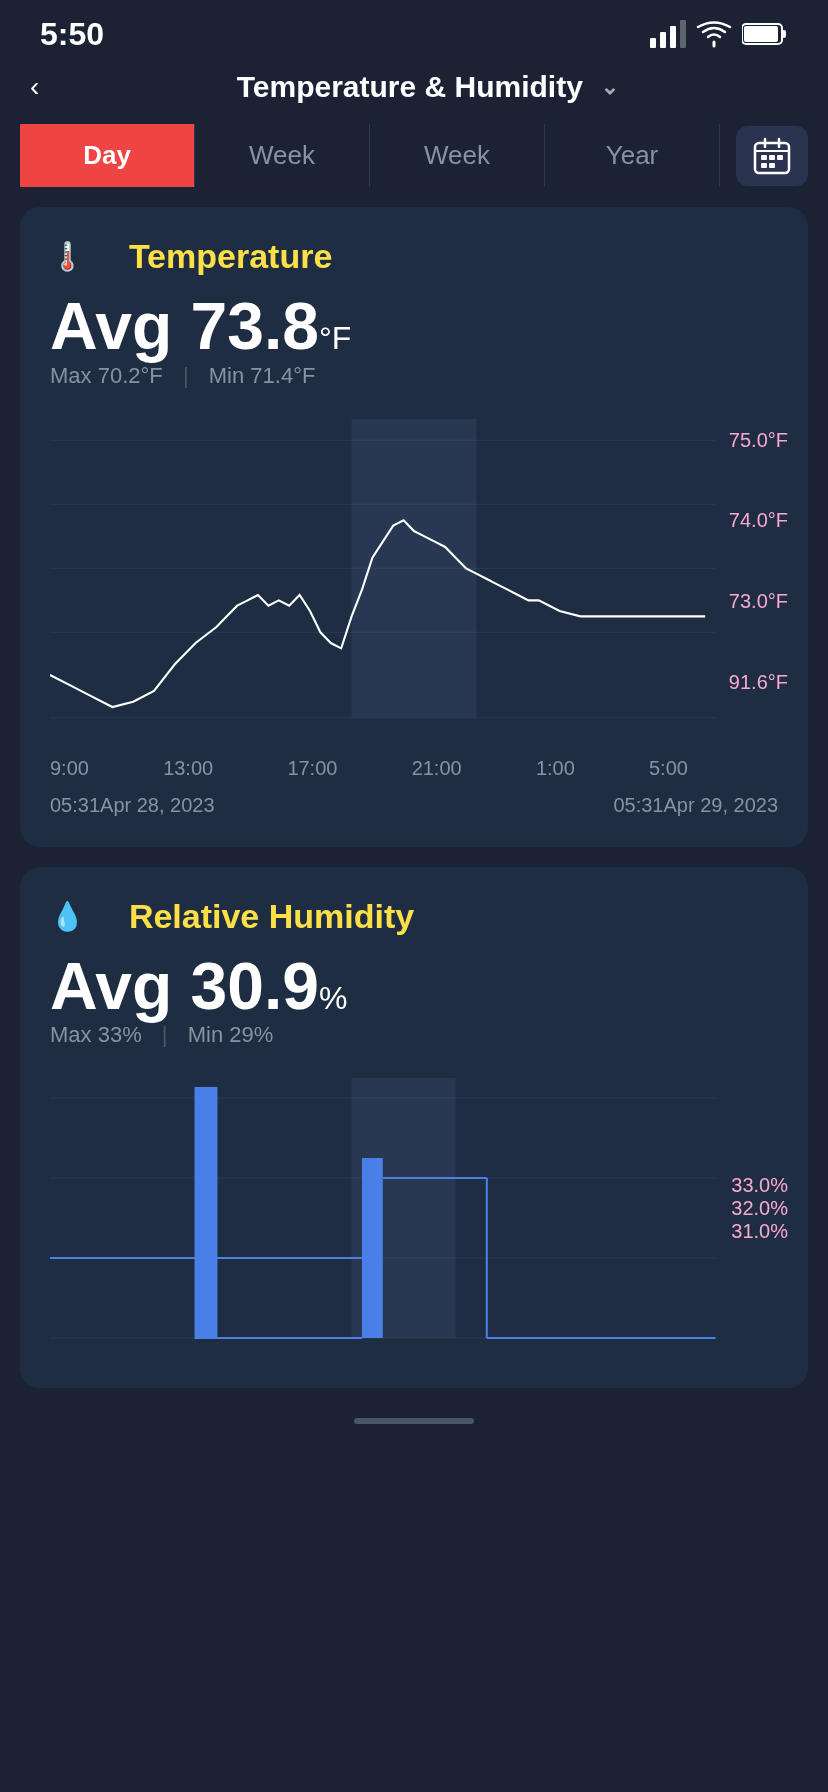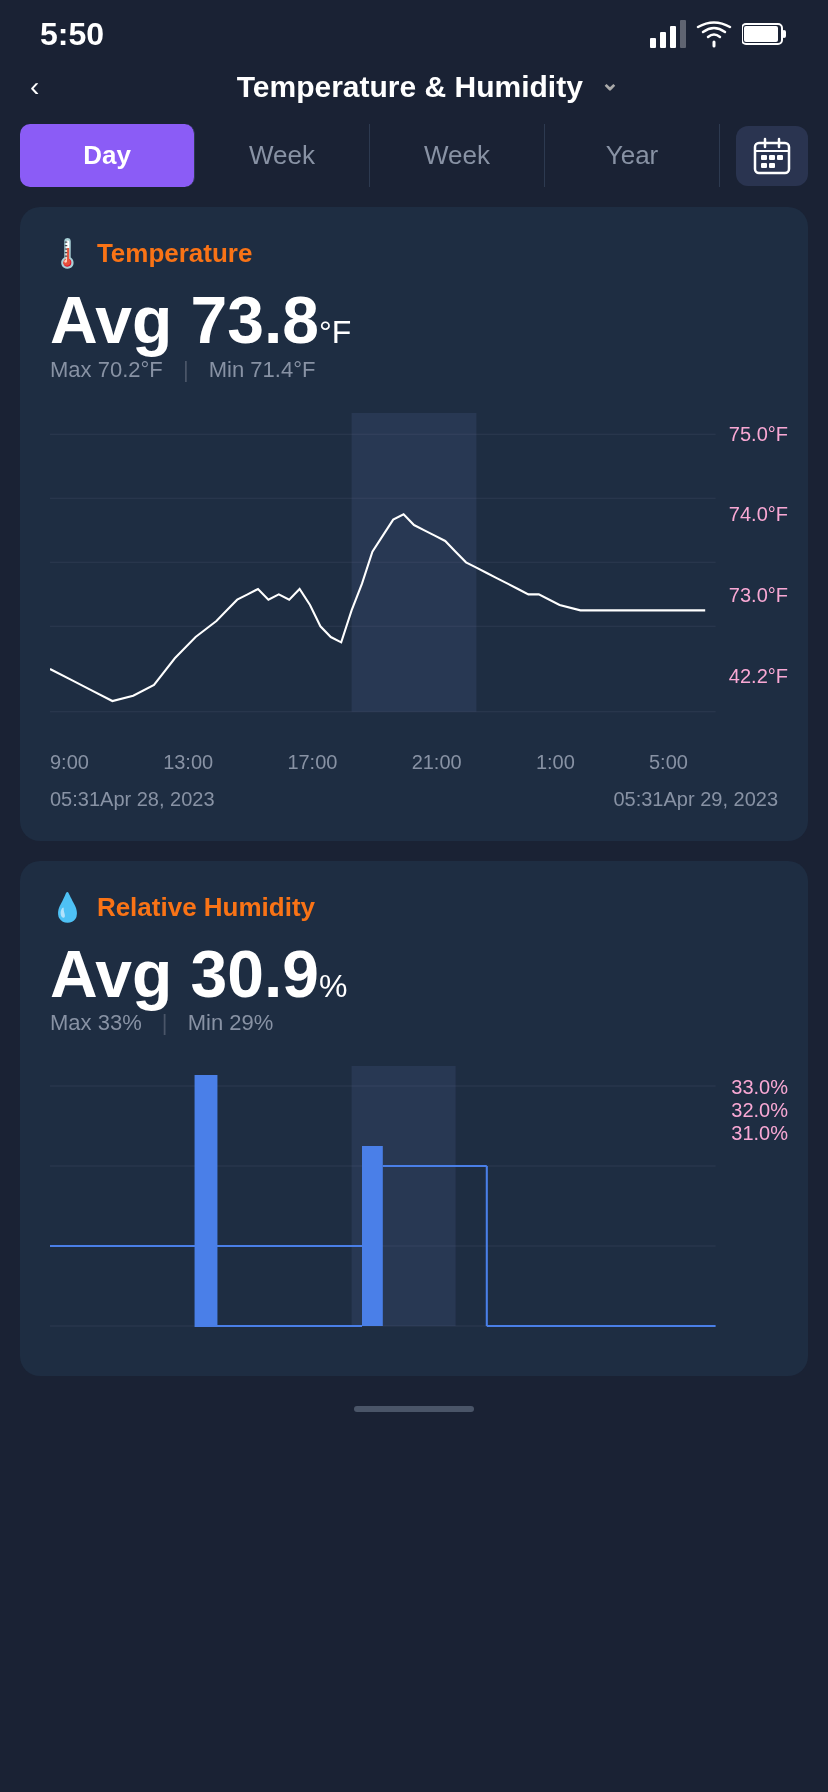--- a/index.html
+++ b/index.html
@@ -45,21 +45,21 @@
       left: 30px;
       color: #ffffff;
       font-size: 28px;
       cursor: pointer;
     }
     .header-title {
       font-size: 30px;
       font-weight: 600;
       color: #ffffff;
       display: flex;
-      align-items: flex-start;
+      align-items: center;
       gap: 18px;
       margin-left: 28px;
     }
     .chevron-down {
       font-size: 22px;
       color: #aaaaaa;
     }
 
     
     .tab-bar {
@@ -76,22 +76,22 @@
       font-size: 26px;
       color: #8892a4;
       cursor: pointer;
       border-right: 1px solid #2d3a50;
     }
     .tab-item:last-of-type {
       border-right: none;
     }
     .tab-item.active {
       color: #ffffff;
-      background-color: #8b5cf6;
-      border-radius: 10px;
+      background-color: #ef4444;
+      border-radius: 1px;
       font-weight: 600;
     }
     .calendar-btn {
       width: 72px;
       height: 60px;
       background-color: #2a3450;
       border-radius: 12px;
       display: flex;
       align-items: center;
       justify-content: center;
@@ -112,23 +112,24 @@
     .card-header {
       display: flex;
       align-items: center;
       gap: 12px;
       margin-bottom: 14px;
     }
     .card-icon {
       font-size: 28px;
     }
     .card-title {
-      font-size: 26px;
+      font-size: 34px;
       font-weight: 600;
-      color: #f97316;
+      color: #fde047;
+      margin-left: 32px;
     }
 
     .avg-value {
       font-size: 66px;
       font-weight: 700;
       color: #ffffff;
       line-height: 1.1;
     }
     .avg-unit {
       font-size: 32px;
@@ -361,21 +362,21 @@
         590,185
         610,185
         630,185
       "></polyline>
     </svg>
     
     <div style="position:absolute;right:-10px;top:0;height:285px;display:flex;flex-direction:column;justify-content:space-between;padding:10px 0;">
       <span class="y-label">75.0°F</span>
       <span class="y-label">74.0°F</span>
       <span class="y-label">73.0°F</span>
-      <span class="y-label">42.2°F</span>
+      <span class="y-label">91.6°F</span>
     </div>
   </div>
 
   <div class="x-axis" style="padding-right:90px;margin-top:8px;">
     <span>9:00</span>
     <span>13:00</span>
     <span>17:00</span>
     <span>21:00</span>
     <span>1:00</span>
     <span>5:00</span>
@@ -431,21 +432,21 @@
       <rect class="hum-bar" x="300" y="80" width="20" height="180"></rect>
       <line stroke="#4a7fe8" stroke-width="2" x1="160" y1="180" x2="300" y2="180"></line>
 
       <line stroke="#4a7fe8" stroke-width="2" x1="320" y1="100" x2="420" y2="100"></line>
 
       <line stroke="#4a7fe8" stroke-width="2" x1="420" y1="100" x2="420" y2="260"></line>
       <line stroke="#4a7fe8" stroke-width="2" x1="420" y1="260" x2="640" y2="260"></line>
     </svg>
 
     
-    <div style="position:absolute;right:-10px;top:0;height:260px;display:flex;flex-direction:column;justify-content:flex-start;padding:10px 0;">
+    <div style="position:absolute;right:-10px;top:0;height:260px;display:flex;flex-direction:column;justify-content:center;padding:10px 0;">
       <span class="y-label">33.0%</span>
       <span class="y-label">32.0%</span>
       <span class="y-label">31.0%</span>
     </div>
   </div>
 </div>
 
 <div class="scroll-bar"></div>
 
 </body></html>

